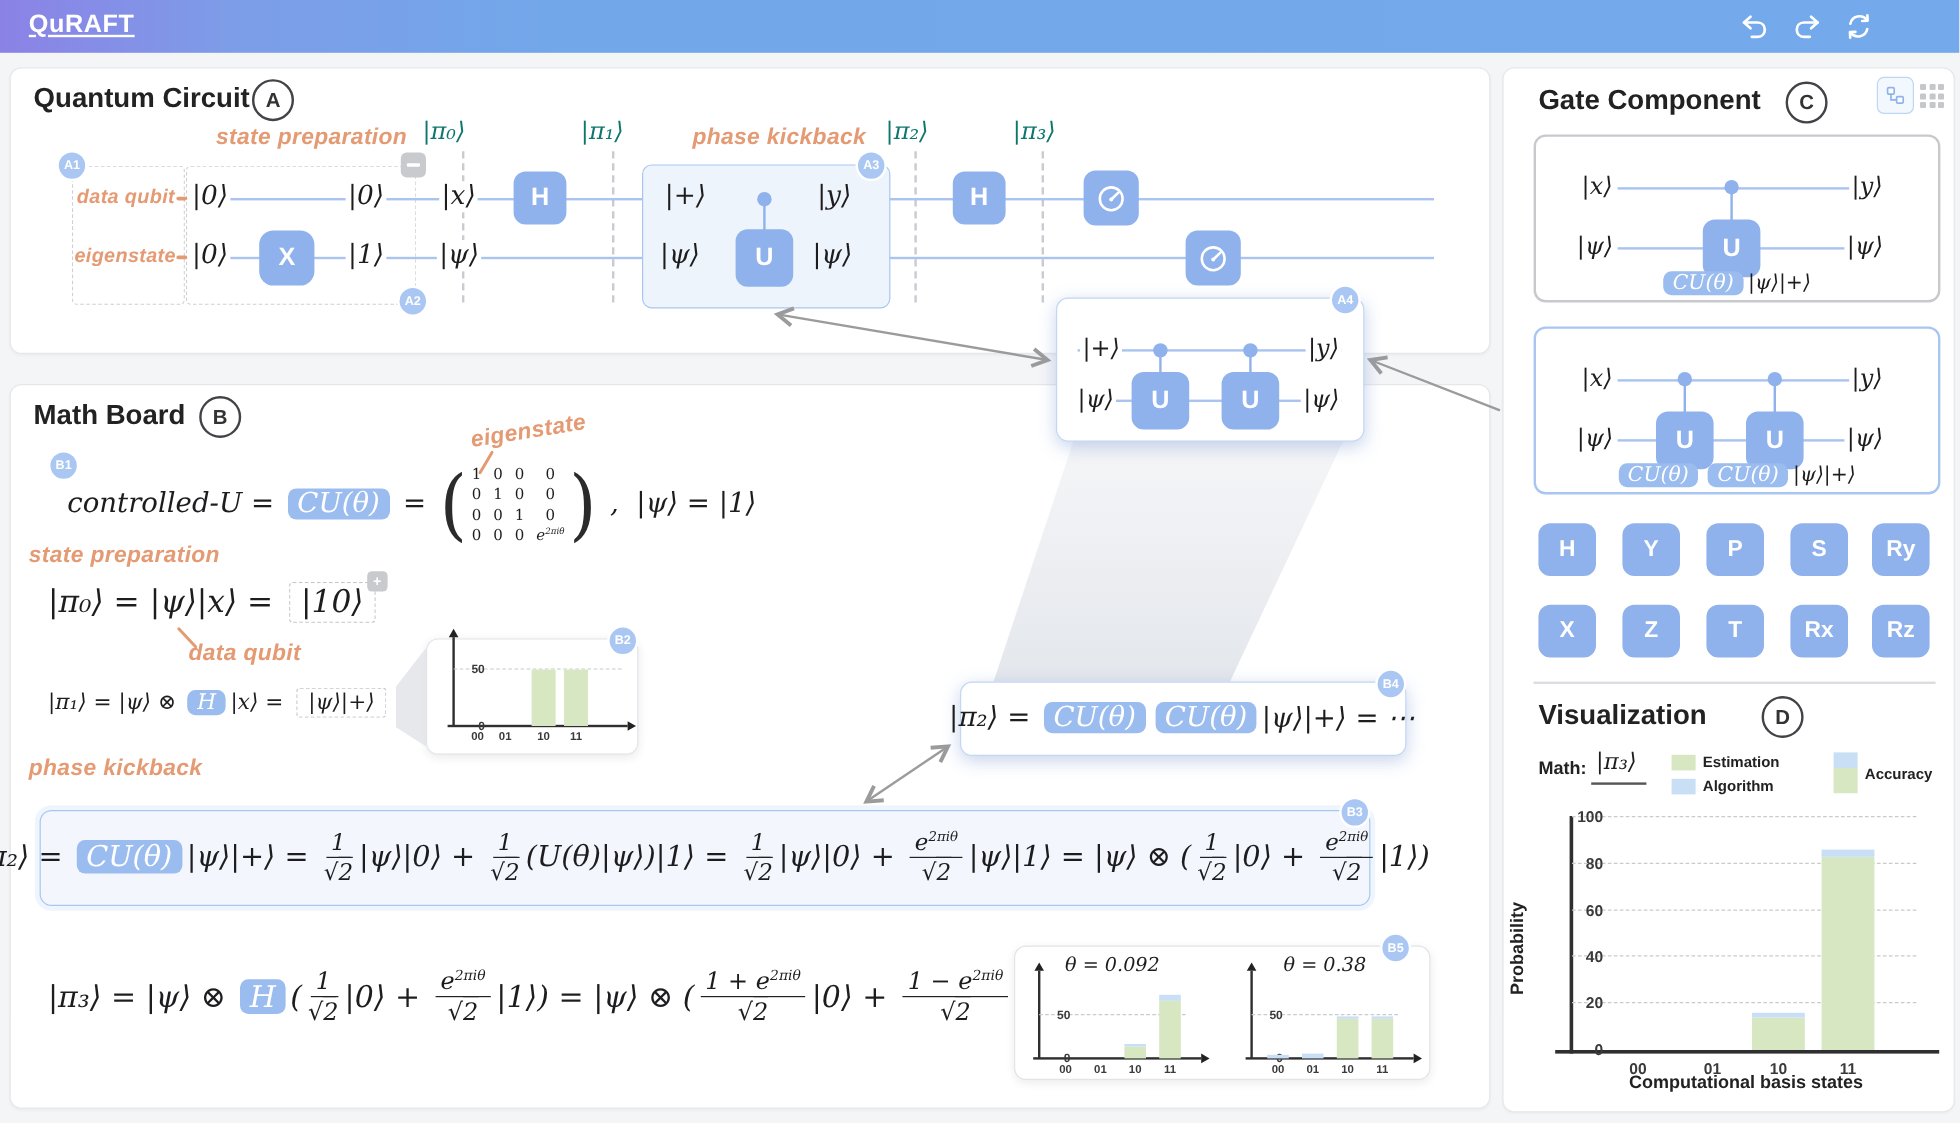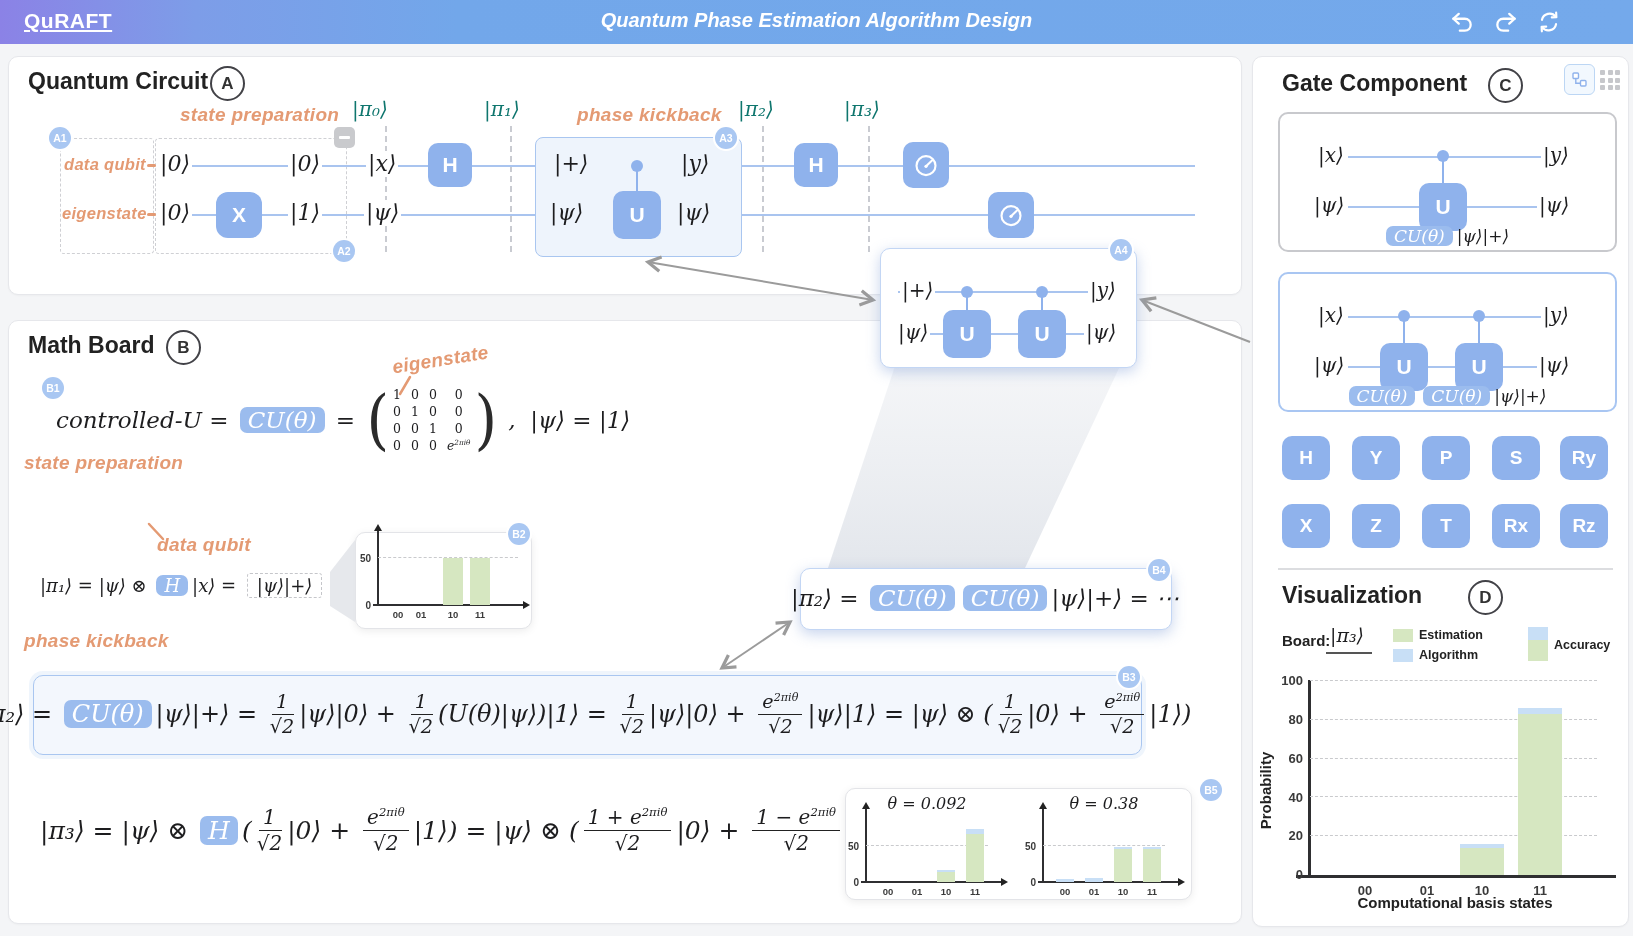--- a/index.html
+++ b/index.html
@@ -41,21 +41,21 @@
   .rt{border-top:1.3px solid #222;}
   sup{font-size:.58em;}
   .dashbox{display:inline-block;border:1.6px dashed #c5c6ca;border-radius:3px;padding:1px 9px;margin:0 5px;position:relative;}
   .corner{position:absolute;top:-10px;right:-11px;width:17px;height:17px;background:#c9cacd;border-radius:4px;color:#fff;font:bold 12px/17px "Liberation Sans",sans-serif;text-align:center;font-style:normal;cursor:pointer;}
   .mat{display:inline-flex;align-items:center;margin:0 4px;}
   .paren{font-family:"DejaVu Serif",serif;font-size:58px;font-weight:400;line-height:.8;transform:scaleY(1.12);color:#2b2b2b;font-style:normal;}
   .mgrid{display:grid;grid-template-columns:repeat(4,auto);column-gap:10px;row-gap:2px;font-size:12.5px;font-style:normal;padding:0 4px;text-align:center;}
   
   .plot{position:absolute;}
   .gridline{position:absolute;border-top:1.5px dashed #c9cacd;height:0;}
-  .ytick{position:absolute;text-align:right;font-weight:bold;color:#3a3a3a;font-family:"Liberation Sans",sans-serif;}
+  .ytick{position:absolute;text-align:right;font-weight:bold;color:#3a3a3a;font-family:"Liberation Sans",sans-serif;margin-left:33px;}
   .catlab{position:absolute;text-align:center;font-weight:bold;color:#3a3a3a;font-family:"Liberation Sans",sans-serif;}
   .barseg{position:absolute;}
   .axline{background:#2f2f31;}
   .arr-up{width:0;height:0;border-left:4px solid transparent;border-right:4px solid transparent;border-bottom:7px solid #222;}
   .arr-right{width:0;height:0;border-top:4px solid transparent;border-bottom:4px solid transparent;border-left:7px solid #222;}
   .sw{position:absolute;}
   .sw-green{background:#d6e7c1;}
   .sw-blue{background:#c8dff6;}
   .leglab{position:absolute;font-size:12.5px;font-weight:bold;color:#222;}
   .gatebtn{position:absolute;width:48px;height:44px;background:#8fb2ec;border-radius:10px;color:#fff;font-weight:bold;font-size:19px;display:flex;align-items:center;justify-content:center;cursor:pointer;}
@@ -63,21 +63,20 @@
   .gicon-grid{display:grid;grid-template-columns:repeat(3,5px);grid-template-rows:repeat(3,5px);gap:2.5px;}
   .gicon-grid span{background:#c6c7cb;border-radius:1px;}
 </style>
 </head>
 <body>
 
 <div id="stage">
 
   <div class="abs" id="hdr"></div>
   <div class="abs hdr-app">QuRAFT</div>
-  <div class="abs hdr-title">Quantum Phase Estimation Algorithm Design</div>
   <div class="abs hicon" style="left:1449px">
     <svg width="26" height="26" viewBox="0 0 24 24" fill="none" stroke="#fff" stroke-width="2.1" stroke-linecap="round" stroke-linejoin="round">
         <path d="M9 4.5 L4 9 L9 13.5"></path>
         <path d="M4 9 H14.5 C18 9 20 11.5 20 14.5 C20 17.5 18 20 14.5 20 H10"></path>
       </svg>
   </div>
   <div class="abs hicon" style="left:1493px">
     <svg width="26" height="26" viewBox="0 0 24 24" fill="none" stroke="#fff" stroke-width="2.1" stroke-linecap="round" stroke-linejoin="round">
         <g transform="translate(24,0) scale(-1,1)">
           <path d="M9 4.5 L4 9 L9 13.5"></path>
@@ -181,20 +180,21 @@
 
   <div class="abs panel" style="left:8px;top:320px;width:1232px;height:602px"></div>
   <div class="abs ptitle" style="left:28px;top:332px">Math Board</div>
   <div class="abs circ" style="left:166px;top:330px">B</div>
 
   <div class="abs badge" style="left:42px;top:377px">B1</div>
   <div class="abs eq" style="left:56px;top:382px;height:76px;font-size:23px"><span class="mt">controlled-U = </span><span class="pill">CU(θ)</span><span class="mt"> = </span><span class="mat"><span class="paren">(</span><span class="mgrid"><span class="mcell">1</span><span class="mcell">0</span><span class="mcell">0</span><span class="mcell">0</span><span class="mcell">0</span><span class="mcell">1</span><span class="mcell">0</span><span class="mcell">0</span><span class="mcell">0</span><span class="mcell">0</span><span class="mcell">1</span><span class="mcell">0</span><span class="mcell">0</span><span class="mcell">0</span><span class="mcell">0</span><span class="mcell" style="font-style: italic;">e<sup>2πiθ</sup></span></span><span class="paren">)</span></span><span class="mt"> ,  |ψ⟩ = |1⟩</span></div>
   <div class="abs ann" style="left:392px;top:349px;transform:rotate(-9deg)">eigenstate</div>
 
   <div class="abs ann" style="left:24px;top:452px">state preparation</div>
+  <div class="abs eq" style="left:40px;top:480px;height:44px;font-size:26px"><span class="mt">|π₀⟩ = |ψ⟩|x⟩ = </span><span class="dashbox"><span class="mt">|10⟩</span><span class="corner">+</span></span></div>
   <div class="abs ann" style="left:157px;top:534px">data qubit</div>
   <div class="abs eq" style="left:40px;top:562px;height:46px;font-size:18px"><span class="mt">|π₁⟩ = |ψ⟩ ⊗ </span><span class="pill">H</span><span class="mt">|x⟩ = </span><span class="dashbox"><span class="mt">|ψ⟩|+⟩</span></span></div>
 
   <div class="abs card" style="left:355px;top:532px;width:175px;height:95px;border:1.5px solid #e3e4e8;box-shadow:0 2px 8px rgba(0,0,0,.08)"></div>
   <div class="abs badge" style="left:508px;top:523px">B2</div>
   <div class="abs axline" style="left:377px;top:531px;width:2px;height:74px"></div>
   <div class="abs arr-up" style="left:374px;top:524px"></div>
   <div class="abs axline" style="left:373px;top:604px;width:150px;height:2px"></div>
   <div class="abs arr-right" style="left:523px;top:601px"></div>
   <div class="plot" id="b2-plot" style="left:378px;top:539px;width:140px;height:66px">
@@ -211,21 +211,21 @@
 
   <div class="abs ann" style="left:24px;top:630px">phase kickback</div>
 
   <div class="abs" style="left:33px;top:675px;width:1107px;height:78px;background:#f3f7fd;border:1.8px solid #a9c6f0;border-radius:10px;box-shadow:0 0 0 4px rgba(169,198,240,.18)"></div>
   <div class="abs badge" style="left:1118px;top:666px">B3</div>
   <div class="abs eq" style="left:33px;top:675px;width:1107px;height:78px;font-size:24px;justify-content:center"><span class="mt">|π₂⟩ = </span><span class="pill">CU(θ)</span><span class="mt">|ψ⟩|+⟩ = </span><span class="frac"><span class="fn"><span class="mt">1</span></span><span class="fd"><span class="mt">√<span class="rt">2</span></span></span></span><span class="mt">|ψ⟩|0⟩ + </span><span class="frac"><span class="fn"><span class="mt">1</span></span><span class="fd"><span class="mt">√<span class="rt">2</span></span></span></span><span class="mt">(U(θ)|ψ⟩)|1⟩ = </span><span class="frac"><span class="fn"><span class="mt">1</span></span><span class="fd"><span class="mt">√<span class="rt">2</span></span></span></span><span class="mt">|ψ⟩|0⟩ + </span><span class="frac"><span class="fn"><span class="mt">e<sup>2πiθ</sup></span></span><span class="fd"><span class="mt">√<span class="rt">2</span></span></span></span><span class="mt">|ψ⟩|1⟩ = |ψ⟩ ⊗ (</span><span class="frac"><span class="fn"><span class="mt">1</span></span><span class="fd"><span class="mt">√<span class="rt">2</span></span></span></span><span class="mt">|0⟩ + </span><span class="frac"><span class="fn"><span class="mt">e<sup>2πiθ</sup></span></span><span class="fd"><span class="mt">√<span class="rt">2</span></span></span></span><span class="mt">|1⟩)</span></div>
 
   <div class="abs eq" style="left:40px;top:796px;height:68px;font-size:25px"><span class="mt">|π₃⟩ = |ψ⟩ ⊗ </span><span class="pill">H</span><span class="mt">(</span><span class="frac"><span class="fn"><span class="mt">1</span></span><span class="fd"><span class="mt">√<span class="rt">2</span></span></span></span><span class="mt">|0⟩ + </span><span class="frac"><span class="fn"><span class="mt">e<sup>2πiθ</sup></span></span><span class="fd"><span class="mt">√<span class="rt">2</span></span></span></span><span class="mt">|1⟩) = |ψ⟩ ⊗ (</span><span class="frac"><span class="fn"><span class="mt">1 + e<sup>2πiθ</sup></span></span><span class="fd"><span class="mt">√<span class="rt">2</span></span></span></span><span class="mt">|0⟩ + </span><span class="frac"><span class="fn"><span class="mt">1 − e<sup>2πiθ</sup></span></span><span class="fd"><span class="mt">√<span class="rt">2</span></span></span></span><span class="mt">|1⟩)</span></div>
 
   <div class="abs card" style="left:845px;top:788px;width:345px;height:110px;border:1.5px solid #e3e4e8;box-shadow:0 2px 8px rgba(0,0,0,.08)"></div>
-  <div class="abs badge" style="left:1200px;top:779px">B5</div>
+  <div class="abs badge" style="left:1152px;top:779px">B5</div>
   <div class="abs" style="left:866px;top:794px;width:122px;text-align:center;font-family:'DejaVu Serif',serif;font-style:italic;font-size:16px;color:#1d1d1f">θ = 0.092</div>
   <div class="abs" style="left:1043px;top:794px;width:122px;text-align:center;font-family:'DejaVu Serif',serif;font-style:italic;font-size:16px;color:#1d1d1f">θ = 0.38</div>
   <div class="abs axline" style="left:865px;top:809px;width:2px;height:73px"></div>
   <div class="abs arr-up" style="left:862px;top:802px"></div>
   <div class="abs axline" style="left:861px;top:881px;width:140px;height:2px"></div>
   <div class="abs arr-right" style="left:1001px;top:878px"></div>
   <div class="plot" id="b5l-plot" style="left:866px;top:816px;width:122px;height:66px">
       <span class="ytick" style="left: -23px; width: 16px; bottom: -5.5px; font-size: 10px;">0</span>
       <div class="gridline" style="left: 0px; bottom: 36px; width: 122px;"></div>
       <span class="ytick" style="left: -23px; width: 16px; bottom: 30.5px; font-size: 10px;">50</span>
@@ -319,21 +319,21 @@
   <div class="gatebtn" style="left:1282px;top:504px">X</div>
   <div class="gatebtn" style="left:1352px;top:504px">Z</div>
   <div class="gatebtn" style="left:1422px;top:504px">T</div>
   <div class="gatebtn" style="left:1492px;top:504px">Rx</div>
   <div class="gatebtn" style="left:1560px;top:504px">Rz</div>
 
   <div class="abs" style="left:1278px;top:568px;width:335px;height:1.5px;background:#dcdde0"></div>
 
   <div class="abs ptitle" style="left:1282px;top:582px">Visualization</div>
   <div class="abs circ" style="left:1468px;top:580px">D</div>
-  <div class="abs" style="left:1282px;top:632px;font-size:15px;font-weight:bold;color:#222">Board:</div>
+  <div class="abs" style="left:1282px;top:632px;font-size:15px;font-weight:bold;color:#222">Math:</div>
   <div class="abs" style="left:1330px;top:624px;font-family:'DejaVu Serif',serif;font-style:italic;font-size:19px;color:#1d1d1f">|π₃⟩</div>
   <div class="abs" style="left:1326px;top:652px;width:46px;height:2px;background:#555"></div>
   <div class="sw sw-green" style="left:1393px;top:629px;width:20px;height:13px"></div>
   <div class="leglab" style="left:1419px;top:628px">Estimation</div>
   <div class="sw sw-blue" style="left:1393px;top:649px;width:20px;height:13px"></div>
   <div class="leglab" style="left:1419px;top:648px">Algorithm</div>
   <div class="sw sw-blue" style="left:1528px;top:627px;width:20px;height:13px"></div>
   <div class="sw sw-green" style="left:1528px;top:640px;width:20px;height:21px"></div>
   <div class="leglab" style="left:1554px;top:638px">Accuracy</div>
 

